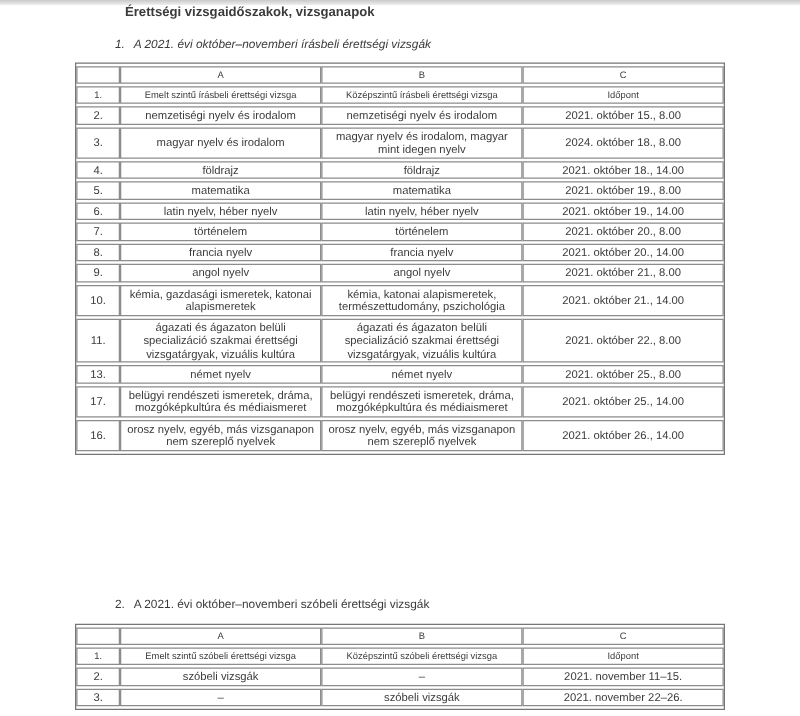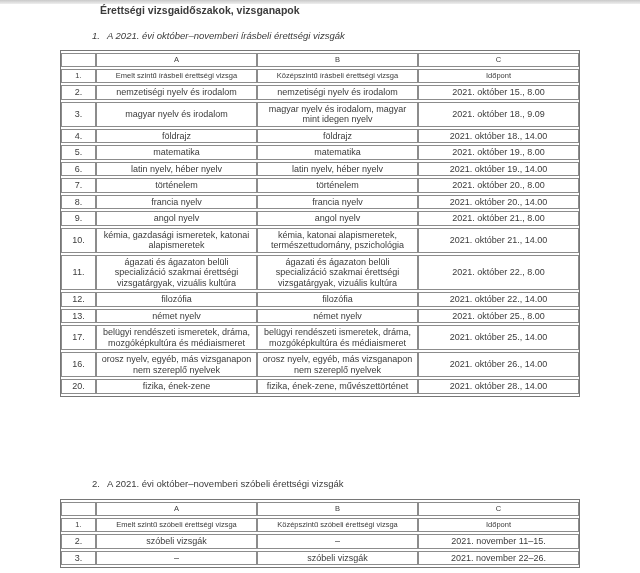--- a/index.html
+++ b/index.html
@@ -91,21 +91,21 @@
       <tr>
         <td>2.</td>
         <td>nemzetiségi nyelv és irodalom</td>
         <td>nemzetiségi nyelv és irodalom</td>
         <td>2021. október 15., 8.00</td>
       </tr>
       <tr>
         <td>3.</td>
         <td>magyar nyelv és irodalom</td>
         <td>magyar nyelv és irodalom, magyar mint idegen nyelv</td>
-        <td>2021. október 18., 9.09</td>
+        <td>2024. október 18., 8.00</td>
       </tr>
       <tr>
         <td>4.</td>
         <td>földrajz</td>
         <td>földrajz</td>
         <td>2021. október 18., 14.00</td>
       </tr>
       <tr>
         <td>5.</td>
         <td>matematika</td>
@@ -142,48 +142,36 @@
         <td>kémia, katonai alapismeretek, természettudomány, pszichológia</td>
         <td>2021. október 21., 14.00</td>
       </tr>
       <tr>
         <td>11.</td>
         <td>ágazati és ágazaton belüli specializáció szakmai érettségi vizsgatárgyak, vizuális kultúra</td>
         <td>ágazati és ágazaton belüli specializáció szakmai érettségi vizsgatárgyak, vizuális kultúra</td>
         <td>2021. október 22., 8.00</td>
       </tr>
       <tr>
-        <td>12.</td>
-        <td>filozófia</td>
-        <td>filozófia</td>
-        <td>2021. október 22., 14.00</td>
-      </tr>
-      <tr>
         <td>13.</td>
         <td>német nyelv</td>
         <td>német nyelv</td>
         <td>2021. október 25., 8.00</td>
       </tr>
       <tr>
         <td>17.</td>
         <td>belügyi rendészeti ismeretek, dráma, mozgóképkultúra és médiaismeret</td>
         <td>belügyi rendészeti ismeretek, dráma, mozgóképkultúra és médiaismeret</td>
         <td>2021. október 25., 14.00</td>
       </tr>
       <tr>
         <td>16.</td>
         <td>orosz nyelv, egyéb, más vizsganapon nem szereplő nyelvek</td>
         <td>orosz nyelv, egyéb, más vizsganapon nem szereplő nyelvek</td>
         <td>2021. október 26., 14.00</td>
-      </tr>
-      <tr>
-        <td>20.</td>
-        <td>fizika, ének-zene</td>
-        <td>fizika, ének-zene, művészettörténet</td>
-        <td>2021. október 28., 14.00</td>
       </tr>
     </tbody>
   </table>
 
 <div class="section-heading" id="section2">
   <span class="section-number">2.</span><span>A 2021. évi október–novemberi szóbeli érettségi vizsgák</span>
 </div>
 
 <table class="exam-table" id="table2">
   <colgroup>

